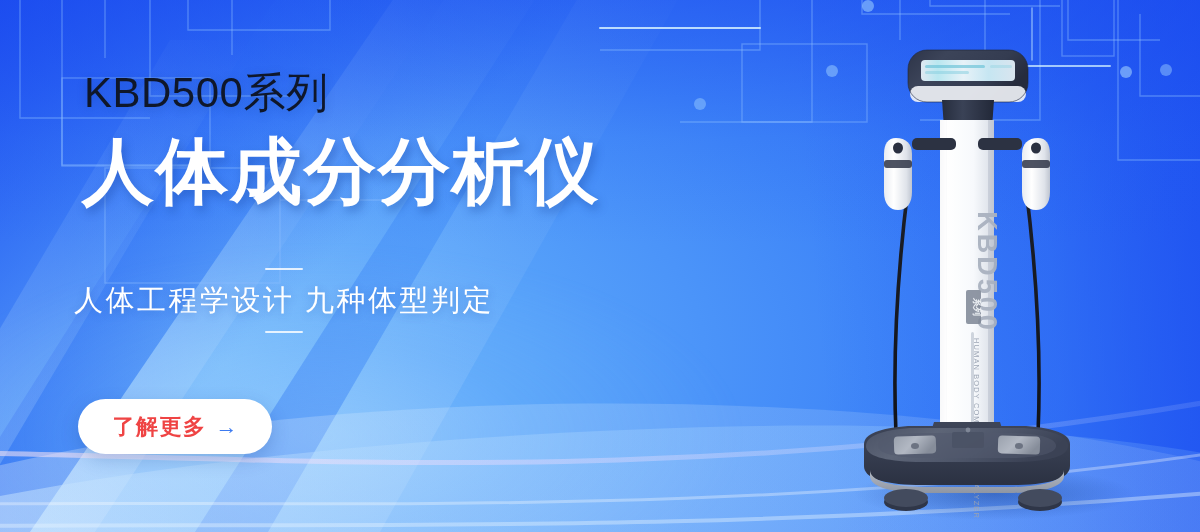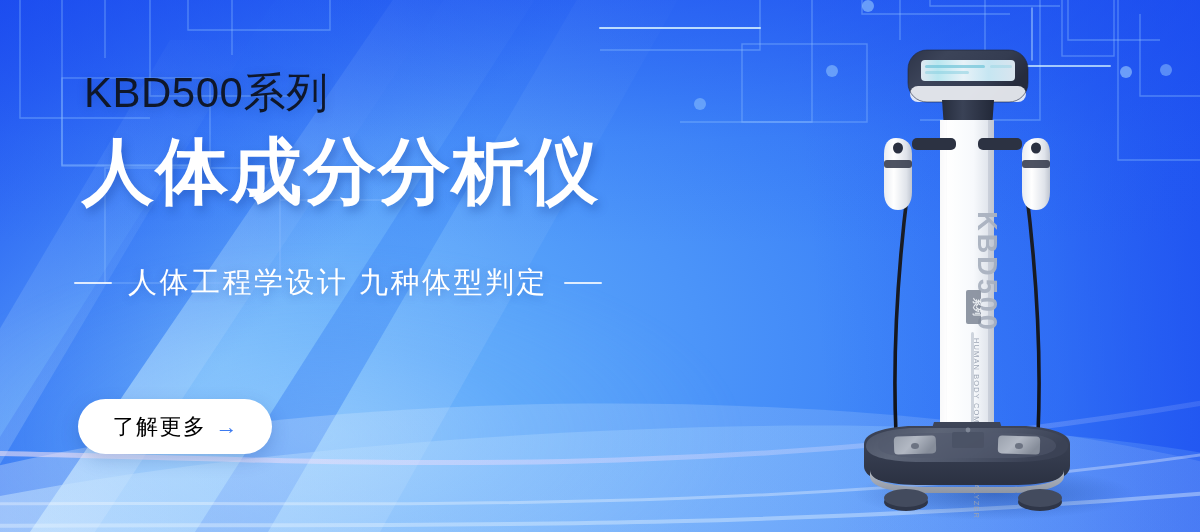--- a/index.html
+++ b/index.html
@@ -83,20 +83,21 @@
     text-align:right;
   }
 
   .subline{
     position:absolute;
     top:268px; left:-8px;
     display:flex;
     align-items:center;
     gap:16px;
     white-space:nowrap;
+    flex-direction:column;
   }
   .sub-rule{
     display:block;
     width:38px; height:2px;
     background:rgba(255,255,255,0.82);
     border-radius:2px;
   }
   .sub-text{
     font-size:29px;
     line-height:1;
@@ -115,22 +116,22 @@
     border:none;
     display:flex;
     align-items:center;
     justify-content:center;
     gap:9px;
     cursor:pointer;
     box-shadow:0 6px 18px rgba(19,58,140,0.22);
   }
   .cta-label{
     font-size:22px;
-    font-weight:400;
-    color:#000000;
+    font-weight:700;
+    color:#ef4444;
     letter-spacing:1.5px;
     line-height:1;
   }
   .cta-arrow{
     font-size:22px;
     color:#3d7bf0;
     line-height:1;
   }
 
   

